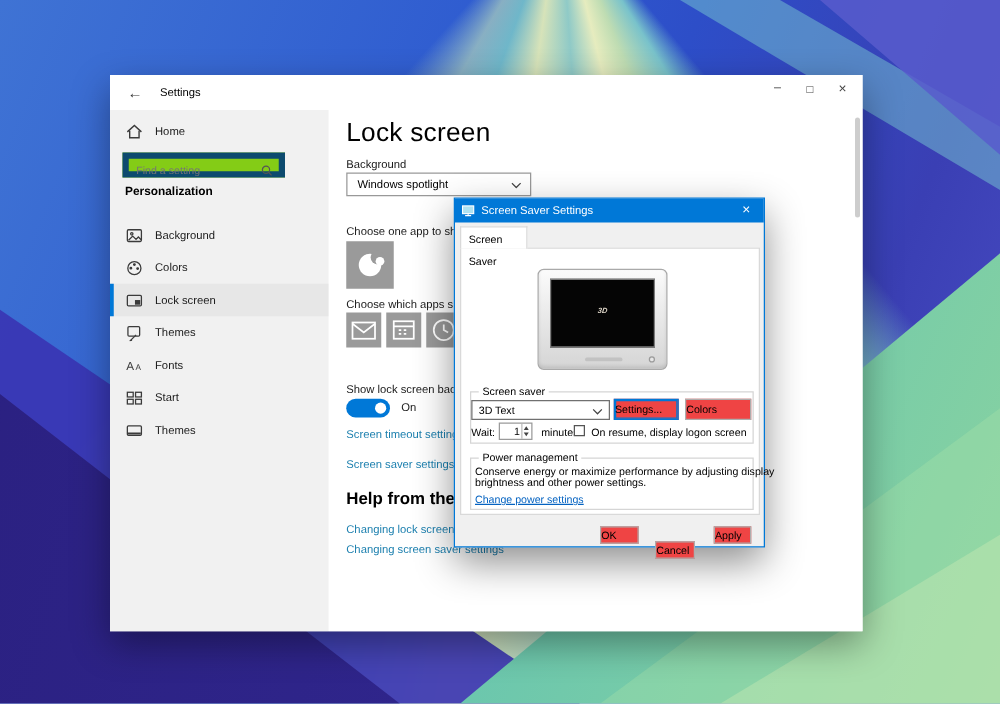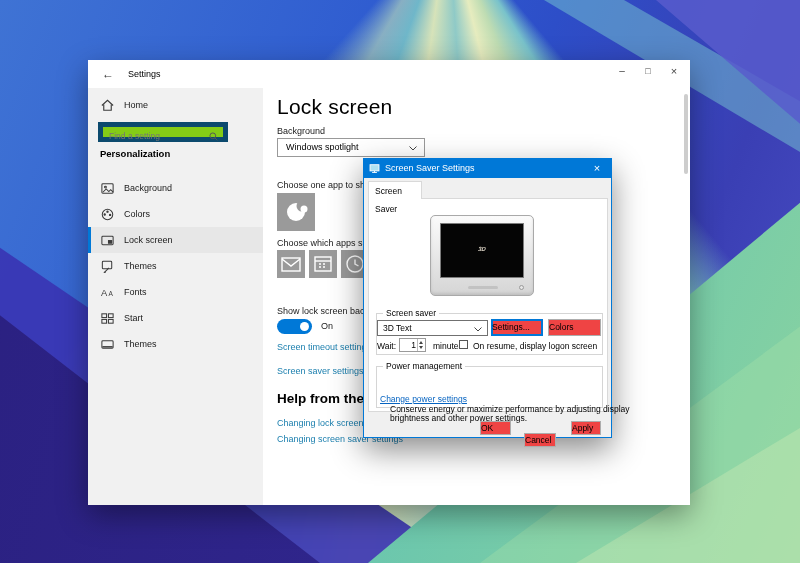--- a/index.html
+++ b/index.html
@@ -104,21 +104,21 @@
   .btn-preview { left:179px; top:120px; width:53px; height:17px; line-height:15px; }
   .wait-label { position:absolute; left:8px; top:142px; }
   .spin { position:absolute; left:30px; top:139px; width:27px; height:14px; background:#fff; border:1px solid #9a9a9a; }
   .spin .num { position:absolute; right:9px; top:0; line-height:13px; font-size:8.5px; }
   .spin .arrows { position:absolute; right:0; top:0; width:8px; height:12px; border-left:1px solid #bbb; }
   .spin .up, .spin .dn { position:absolute; left:1px; width:0; height:0; border-left:2.5px solid transparent; border-right:2.5px solid transparent; }
   .spin .up { top:2px; border-bottom:3px solid #444; }
   .spin .dn { bottom:2px; border-top:3px solid #444; }
   .checkbox { position:absolute; left:90px; top:141px; width:9px; height:9px; background:#fff; border:1px solid #555; }
   .resume-label { position:absolute; left:104px; top:142px; white-space:nowrap; }
-  .power-desc { position:absolute; left:21px; top:174px; line-height:8.5px; white-space:nowrap;margin-top:32px; }
+  .power-desc { position:absolute; left:11px; top:174px; line-height:8.5px; white-space:nowrap; }
   .power-link { position:absolute; left:11px; top:195px; color:#0563c1; text-decoration:underline; }
   .btn-ok { left:116px; top:262px; width:31px; height:14px; line-height:12px; }
   .btn-cancel { left:160px; top:262px; width:32px; height:14px; line-height:12px;margin-top:12px; }
   .btn-apply { left:207px; top:262px; width:30px; height:14px; line-height:12px; }
 
   svg { display:block; }
 </style>
 </head>
 <body>
 

